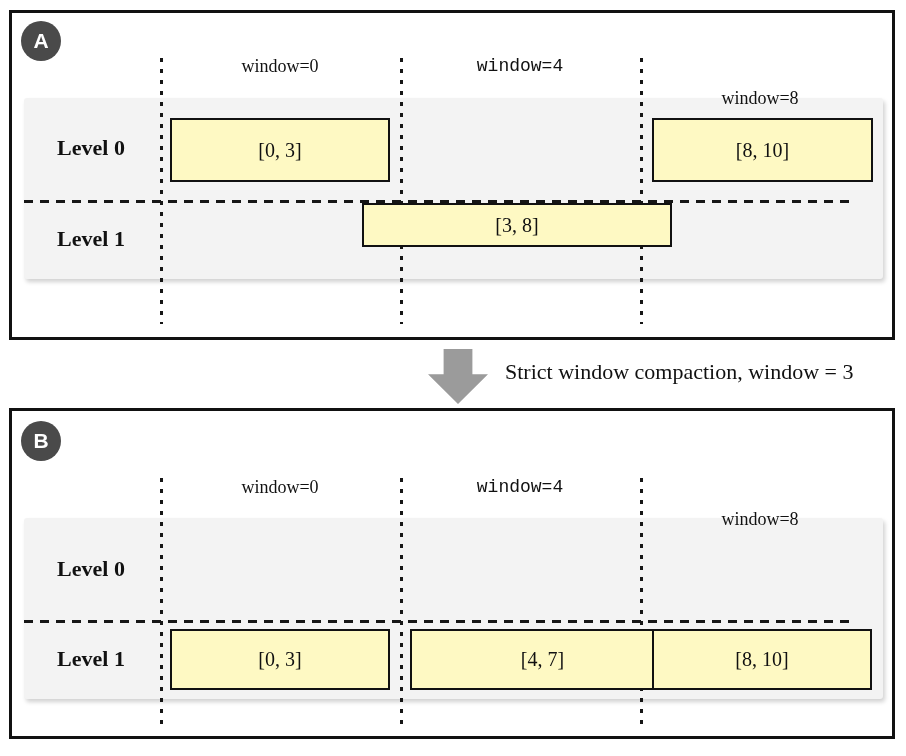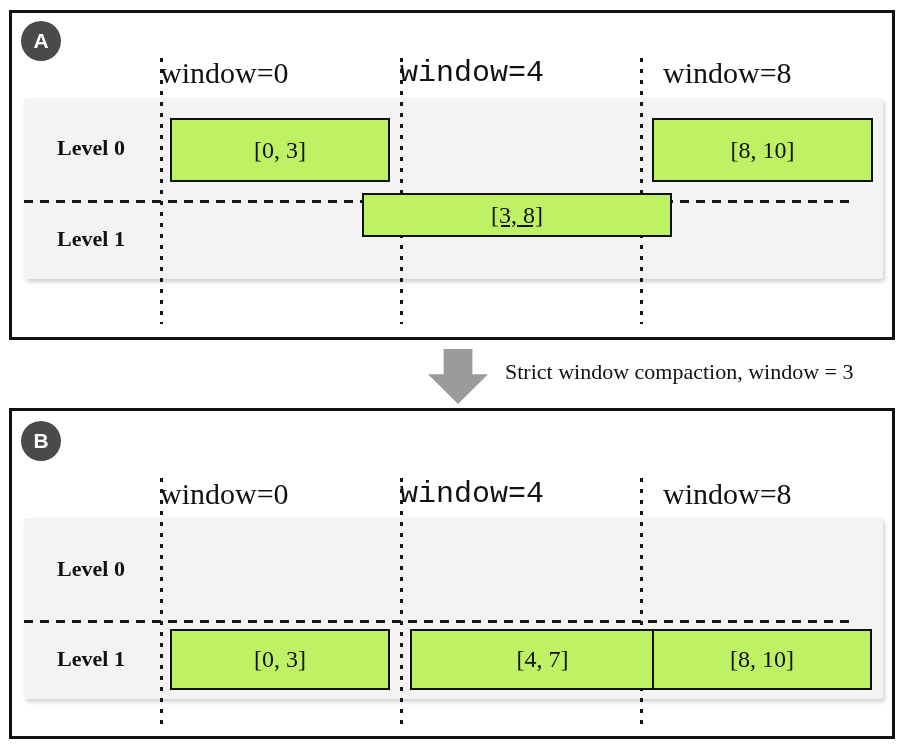--- a/index.html
+++ b/index.html
@@ -33,26 +33,27 @@
     color:#fff;
     font-family:"Liberation Sans", sans-serif;
     font-weight:bold;font-size:21px;
     display:flex;align-items:center;justify-content:center;
     z-index:4;
   }
   .panel-b .badge{top:10px;}
   .col-label{
     position:absolute;
     width:240px;
-    font-size:30px;
+    text-align:center;
+    font-size:18px;
     z-index:2;
   }
   .panel-a .col-label{top:43px;}
   .panel-b .col-label{top:66px;}
-  .col-0{left:148px;} .col-1{left:388px;font-family:Liberation Mono, monospace;} .col-2{left:651px;}
+  .col-0{left:148px;} .col-1{left:388px;font-family:Liberation Mono, monospace;} .col-2{left:628px;margin-top:32px;}
   .vline{
     position:absolute;
     width:3px;
     background:repeating-linear-gradient(to bottom, var(--line) 0 4px, transparent 4px 11px);
     z-index:2;
   }
   .panel-a .vline{top:45px;height:266px;}
   .panel-b .vline{top:67px;height:252px;}
   .v-0{left:148px;} .v-1{left:388px;} .v-2{left:628px;}
   .band{
@@ -80,29 +81,29 @@
     font-size:22px;
     z-index:2;
     font-weight:bold;
   }
   .panel-a .row-0{top:122px;}
   .panel-a .row-1{top:213px;}
   .panel-b .row-0{top:145px;}
   .panel-b .row-1{top:235px;}
   .sbox{
     position:absolute;
-    background:#bef264;
+    background:#fef9c3;
     border:2.5px solid #111;
     box-sizing:border-box;
     display:flex;align-items:center;justify-content:center;
-    font-size:24px;
+    font-size:20px;
     z-index:3;
   }
   .panel-a .box-l0{top:105px;height:64px;}
-  .panel-a .box-l1{top:180px;height:44px;text-decoration:underline;}
+  .panel-a .box-l1{top:190px;height:44px;}
   .panel-b .box-l1{top:218px;height:61px;}
   .a-l0b1{left:158px;width:220px;}
   .a-l0b2{left:640px;width:221px;}
   .a-l1b1{left:350px;width:310px;}
   .b-l1b1{left:158px;width:220px;}
   .b-l1b2{left:398px;width:265px;}
   .b-l1b3{left:640px;width:220px;}
   .arrow-down{
     position:absolute;
     left:428px;top:349px;

